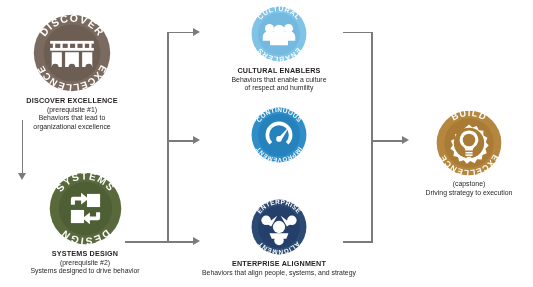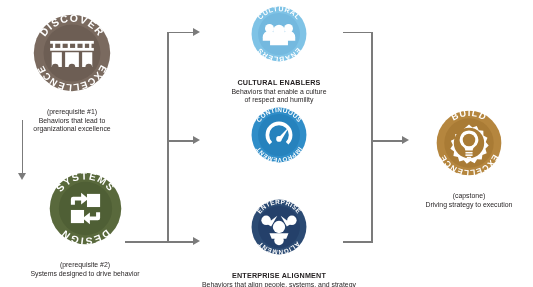--- a/index.html
+++ b/index.html
@@ -8,21 +8,21 @@
   #canvas{position:relative;width:533px;height:287px;background:#fff;}
 
   .node{position:absolute;text-align:center;}
   .badge{position:relative;border-radius:50%;margin:0 auto;}
   .badge svg{display:block;width:100%;height:100%;}
 
   .cap{font-weight:bold;font-size:7.2px;letter-spacing:.18px;line-height:9.5px;
        color:#231f20;white-space:nowrap;}
   .sub{font-size:6.9px;line-height:8.6px;color:#231f20;}
   .sub.nowrap{white-space:nowrap;}
-  .txt{margin-top:16px;}
+  .txt{margin-top:4px;}
 
   .conn{position:absolute;background:#7b7b7b;}
   .vline{width:1.6px;}
   .hline{height:1.6px;}
   .arrow-r{position:absolute;width:0;height:0;
     border-top:4.6px solid transparent;border-bottom:4.6px solid transparent;
     border-left:7.5px solid #7b7b7b;}
   .arrow-d{position:absolute;width:0;height:0;
     border-left:4.6px solid transparent;border-right:4.6px solid transparent;
     border-top:7.5px solid #7b7b7b;}
@@ -57,20 +57,21 @@
           <rect x="54" y="37" width="3" height="7"></rect>
           <rect x="63.5" y="37" width="3" height="7"></rect>
           <rect x="72" y="37" width="3" height="7"></rect>
           <path d="M24 49 h13 v19 h-4.2 a4.3 4.3 0 0 0 -8.6 0 h-0.2 z"></path>
           <path d="M41.2 49 h17.6 v19 h-4.6 a4.3 4.3 0 0 0 -8.6 0 h-4.4 z"></path>
           <path d="M63 49 h13 v19 h-0.2 a4.3 4.3 0 0 0 -8.6 0 h-4.2 z"></path>
         </g>
       </svg>
     </div>
     <div class="txt">
+      <div class="cap">DISCOVER EXCELLENCE</div>
       <div class="sub">(prerequisite #1)</div>
       <div class="sub">Behaviors that lead to</div>
       <div class="sub">organizational excellence</div>
     </div>
   </div>
 
   <div class="conn vline" style="left:21.5px;top:120px;height:54px;"></div>
   <div class="arrow-d" style="left:17.7px;top:173px;"></div>
 
   <div class="node" style="left:20px;top:172px;width:130px;">
@@ -91,20 +92,21 @@
 
         <g fill="#ffffff">
           <rect x="52" y="30" width="18" height="18"></rect>
           <rect x="30" y="52" width="18" height="18"></rect>
           <path d="M30 45 v-8 a3 3 0 0 1 3 -3 h11 v-5.5 l10 8 -10 8 v-5.5 h-8.5 v6 z"></path>
           <path d="M70 55 v8 a3 3 0 0 1 -3 3 h-11 v5.5 l-10 -8 10 -8 v5.5 h8.5 v-6 z"></path>
         </g>
       </svg>
     </div>
     <div class="txt">
+      <div class="cap">SYSTEMS DESIGN</div>
       <div class="sub">(prerequisite #2)</div>
       <div class="sub nowrap">Systems designed to drive behavior</div>
     </div>
   </div>
 
   <div class="conn hline" style="left:125px;top:241px;width:70px;"></div>
   <div class="arrow-r" style="left:193px;top:237.2px;"></div>
 
   <div class="conn vline" style="left:167px;top:32px;height:210px;"></div>
 

